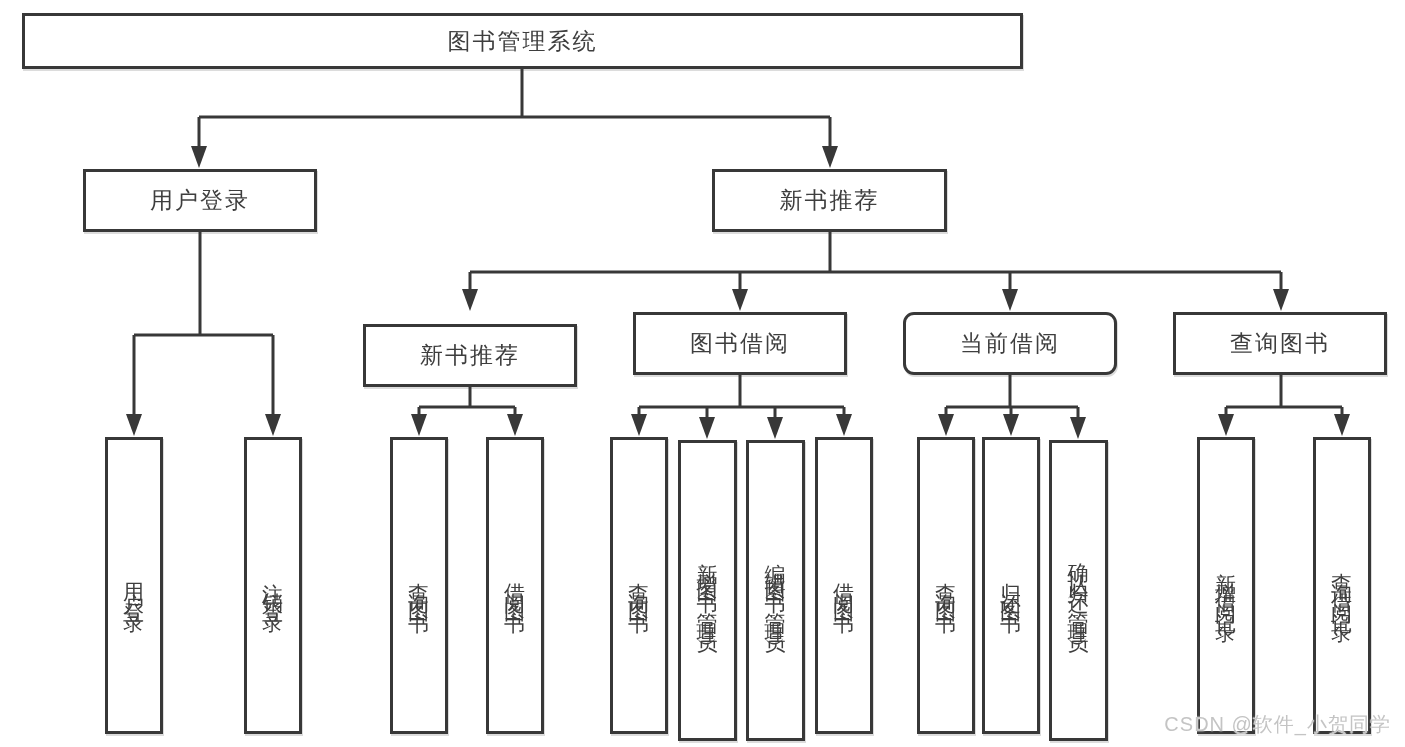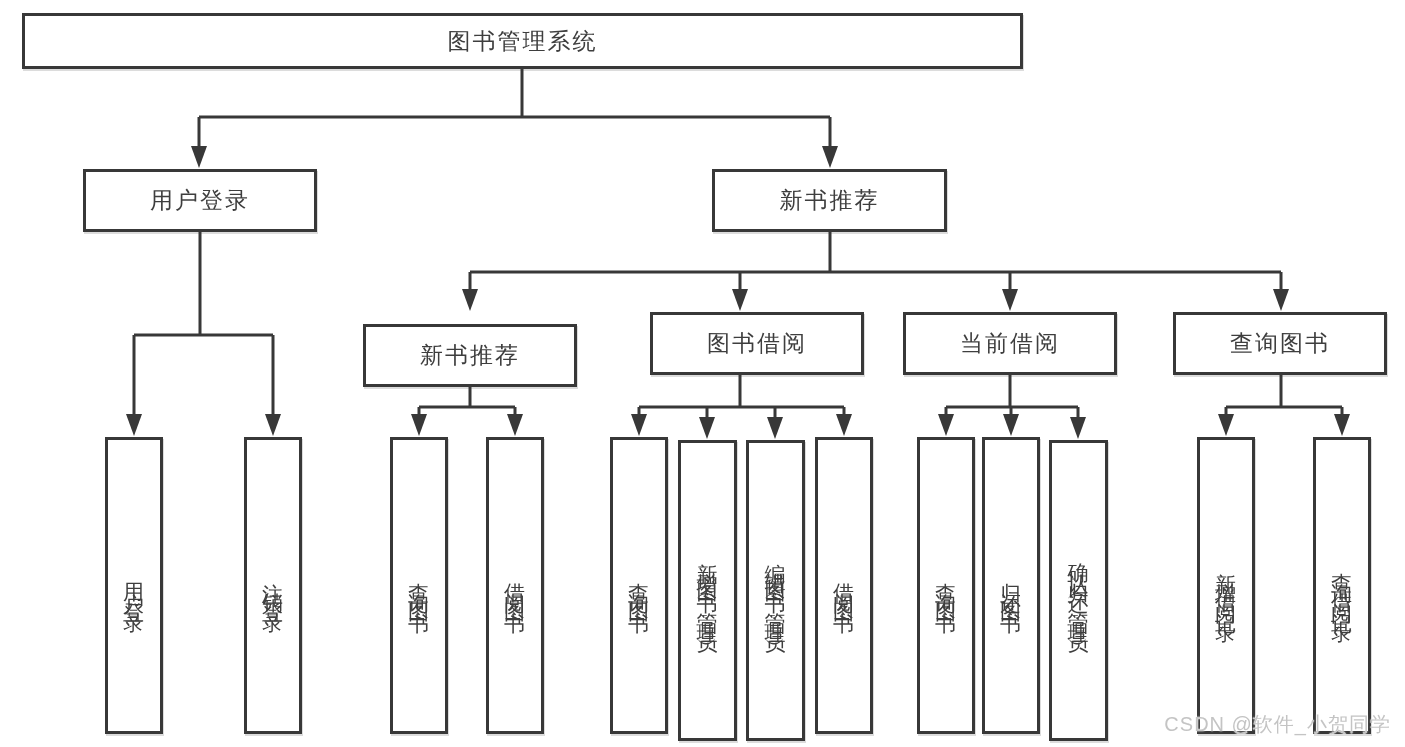--- a/index.html
+++ b/index.html
@@ -95,24 +95,24 @@
   <div class="hbox" style="left:83px;top:169px;width:234px;height:63px;">
     <span>用户登录</span>
   </div>
   <div class="hbox" style="left:712px;top:169px;width:235px;height:63px;">
     <span>新书推荐</span>
   </div>
 
   <div class="hbox" style="left:363px;top:324px;width:214px;height:63px;">
     <span>新书推荐</span>
   </div>
-  <div class="hbox" style="left:633px;top:312px;width:214px;height:63px;margin-left:17px;">
+  <div class="hbox" style="left:633px;top:312px;width:214px;height:63px;">
     <span>图书借阅</span>
   </div>
-  <div class="hbox" style="left:903px;top:312px;width:214px;height:63px;">
+  <div class="hbox" style="left:903px;top:312px;width:214px;height:63px;border-radius:11px;">
     <span>当前借阅</span>
   </div>
   <div class="hbox" style="left:1173px;top:312px;width:214px;height:63px;">
     <span>查询图书</span>
   </div>
 
   <div class="vbox" style="left:105px;top:437px;width:58px;height:297px;">
     <span>用户登录</span>
   </div>
   <div class="vbox" style="left:244px;top:437px;width:58px;height:297px;">

